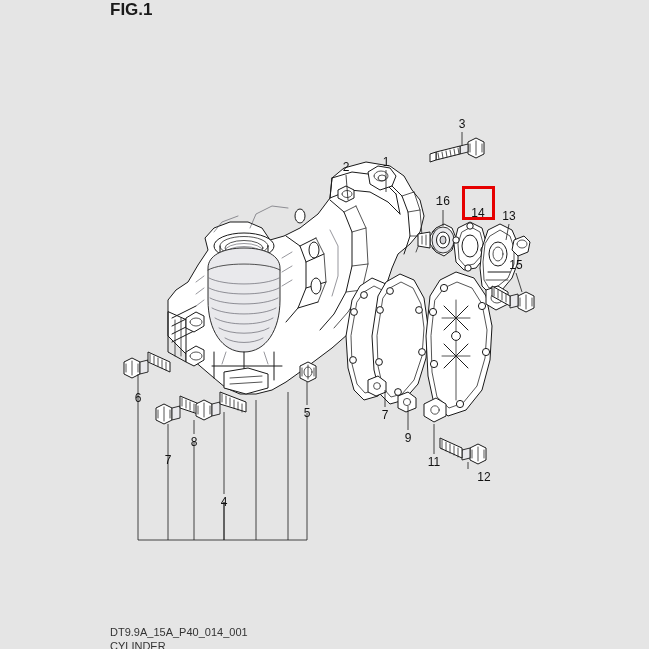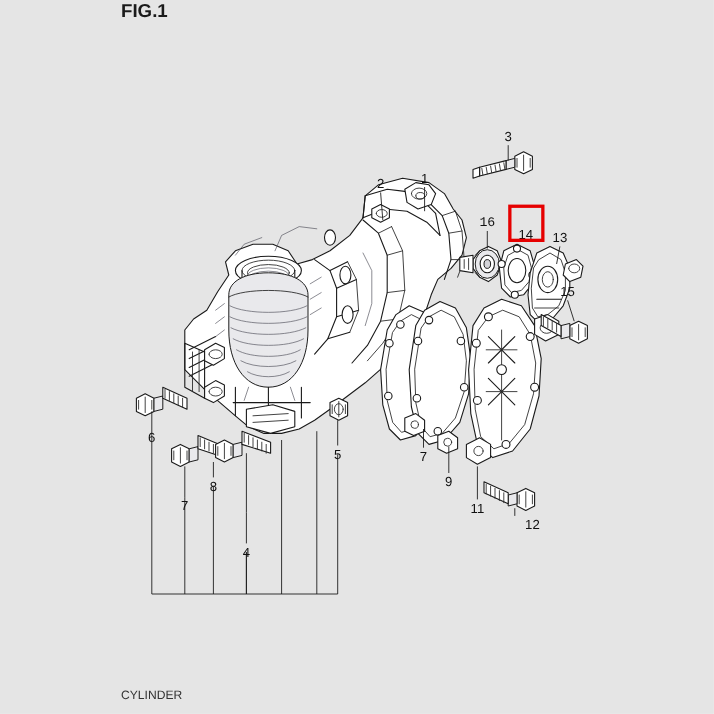--- a/index.html
+++ b/index.html
@@ -359,16 +359,17 @@
   <div class="callout" style="left:484px; top:477px;">12</div>
   <div class="callout" style="left:509px; top:216px;">13</div>
   <div class="callout" style="left:516px; top:265px;">15</div>
   <div class="callout" style="left:443px; top:202px;font-family:Liberation Mono, monospace;">16</div>
 
   <div class="callout" style="left:478px; top:213px;">14</div>
 
   <div id="highlight-box" style="left: 462px; top: 186px; width: 33px; height: 34px; border-width: 3px; border-color: rgb(230, 0, 0);"></div>
 
   <div class="footer-block">
+    <span class="footer-line">DT9.9A_15A_P40_014_001</span>
     <span class="footer-line">CYLINDER</span>
   </div>
 
 </div>
 
 </body></html>

